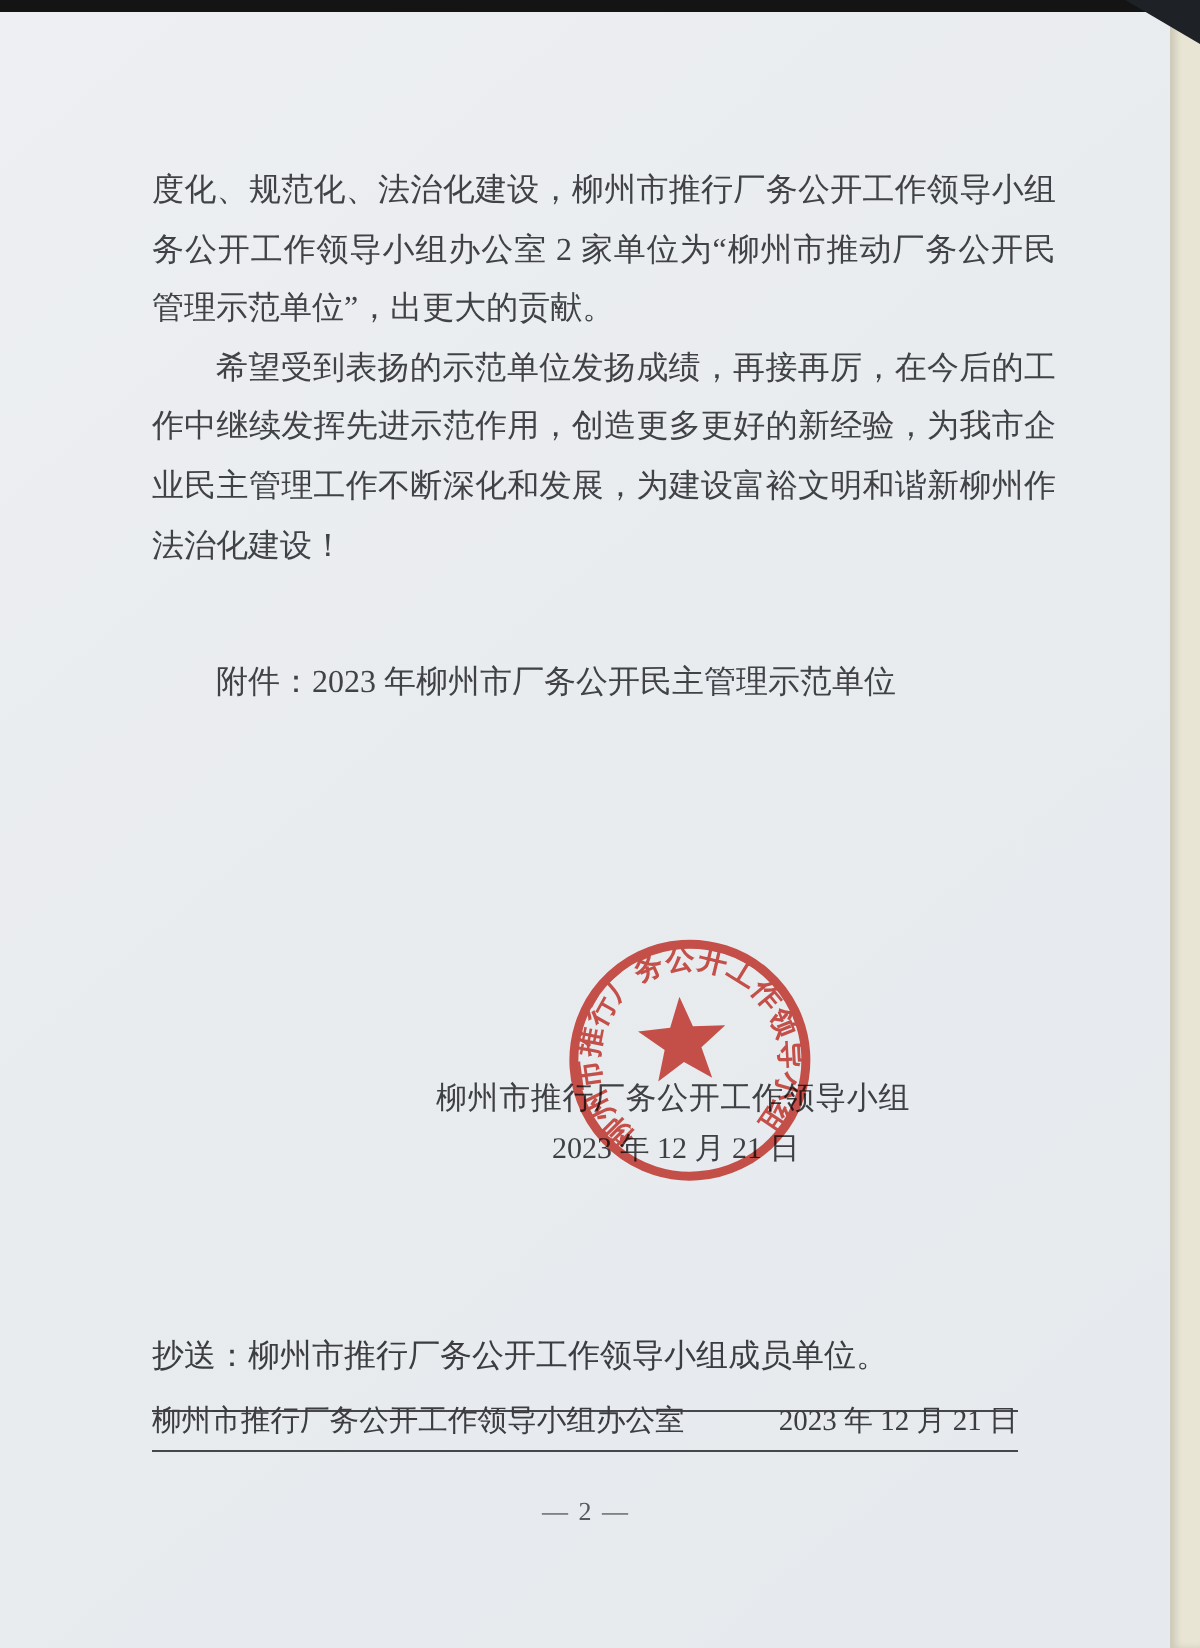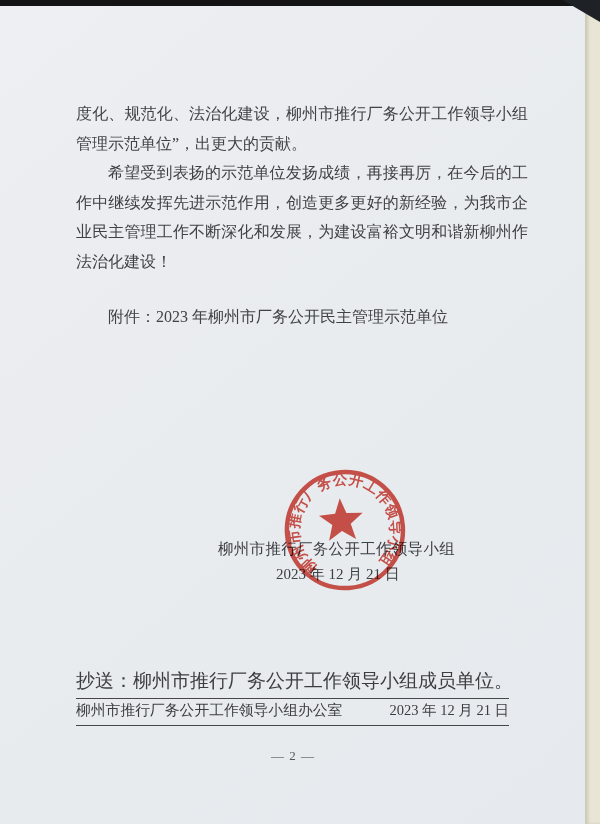--- a/index.html
+++ b/index.html
@@ -19,39 +19,39 @@
   .scan-top-strip {
     position: absolute; top: 0; left: 0; right: 0; height: 6px;
     background: #141414;
   }
   .scan-corner {
     position: absolute; top: 0; right: 0; width: 44px; height: 22px;
     background: #1e2226;
     clip-path: polygon(15% 0, 100% 0, 100% 100%);
   }
   .body-block {
-    position: absolute; left: 76px; top: 99px; width: 452px;
+    position: absolute; left: 76px; top: 81px; width: 452px;
     font-size: 16px; line-height: 29.6px; color: #404247;
   }
   .bline { text-align: justify; text-justify: inter-character; height: 29.6px; overflow: hidden; }
   .jall  { text-align-last: justify; }
   .ind   { text-indent: 32px; }
-  .attachment { margin-top: 25px; text-indent: 32px; height: 29.6px; }
+  .attachment { margin-top: 39px; text-indent: 32px; height: 29.6px; }
   .sig-org  { position: absolute; left: 218px; top: 539px; font-size: 15.5px; letter-spacing: 0.3px; color: #3e4044; white-space: nowrap; }
   .sig-date { position: absolute; left: 276px; top: 565px; font-size: 15px;  color: #3e4044; white-space: nowrap; }
   .seal {
     position: absolute; left: 276px; top: 461px; width: 140px; height: 140px;
     mix-blend-mode: multiply; opacity: 0.92;
     transform: rotate(-4deg);
   }
   .seal text { font-family: "Liberation Serif", "DejaVu Serif", serif; font-weight: bold; }
   .footer-cc {
     position: absolute; left: 76px; top: 668px; width: 433px;
-    border-bottom: 1.5px solid #45474b; padding-bottom: 4px;
-    font-size: 19px; color: #3b3d41; white-space: nowrap;
+    border-bottom: 1.5px solid #45474b; padding-bottom: 16px;
+    font-size: 16px; color: #3b3d41; white-space: nowrap;
   }
   .footer-row {
     position: absolute; left: 76px; top: 701px; width: 433px;
     border-bottom: 1.5px solid #45474b; padding-bottom: 5px;
     display: flex; justify-content: space-between; align-items: center;
     font-size: 14.8px; color: #3b3d41; white-space: nowrap;
   }
   .footer-row .fdate { font-size: 14.5px; }
   .page-number {
     position: absolute; left: 0; right: 14px; top: 748px;
@@ -63,20 +63,21 @@
 
 <div class="page">
 
   <div class="scan-right-strip"></div>
   <div class="scan-top-strip"></div>
   <div class="scan-corner"></div>
 
   <div class="body-block">
     <div>
         <div class="bline jall">度化、规范化、法治化建设，柳州市推行厂务公开工作领导小组</div>
+        <div class="bline jall">务公开工作领导小组办公室 2 家单位为“柳州市推动厂务公开民</div>
         <div class="bline">管理示范单位”，出更大的贡献。</div>
         <div class="bline jall ind">希望受到表扬的示范单位发扬成绩，再接再厉，在今后的工</div>
         <div class="bline jall">作中继续发挥先进示范作用，创造更多更好的新经验，为我市企</div>
         <div class="bline jall">业民主管理工作不断深化和发展，为建设富裕文明和谐新柳州作</div>
         <div class="bline">法治化建设！</div>
       </div>
     <div class="attachment">附件：2023 年柳州市厂务公开民主管理示范单位</div>
   </div>
 
   <div class="sig-org">柳州市推行厂务公开工作领导小组</div>

